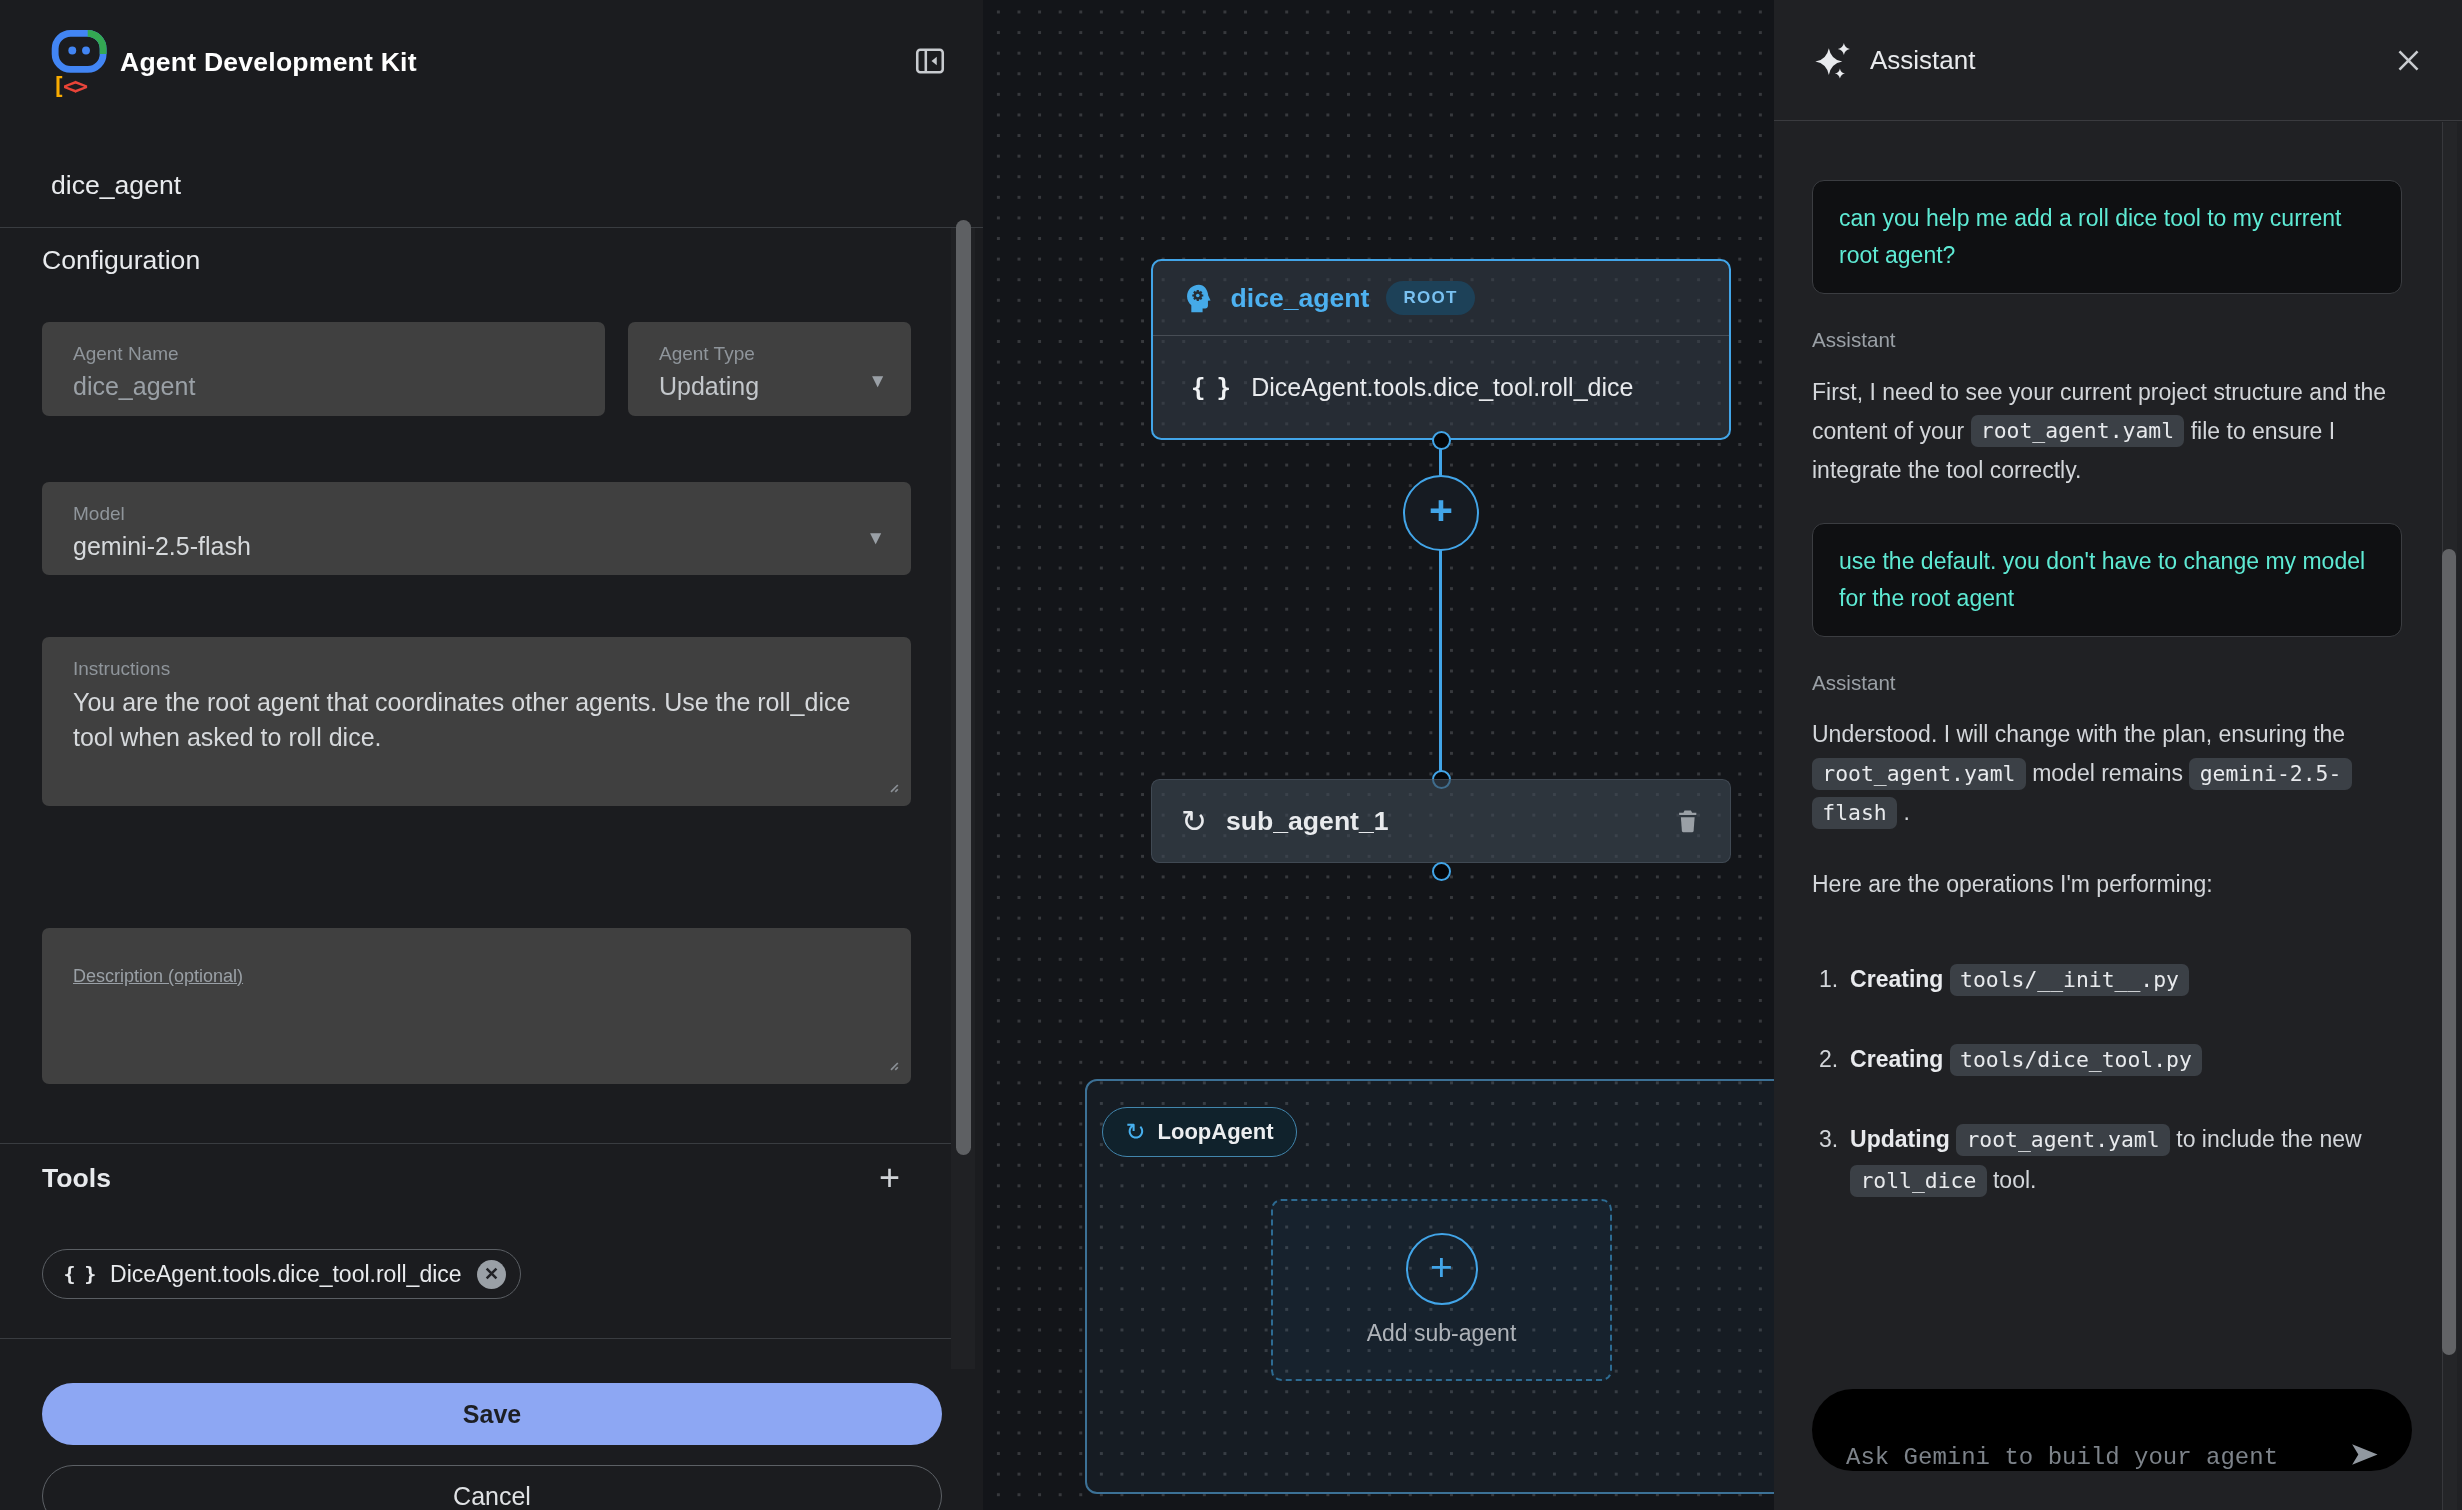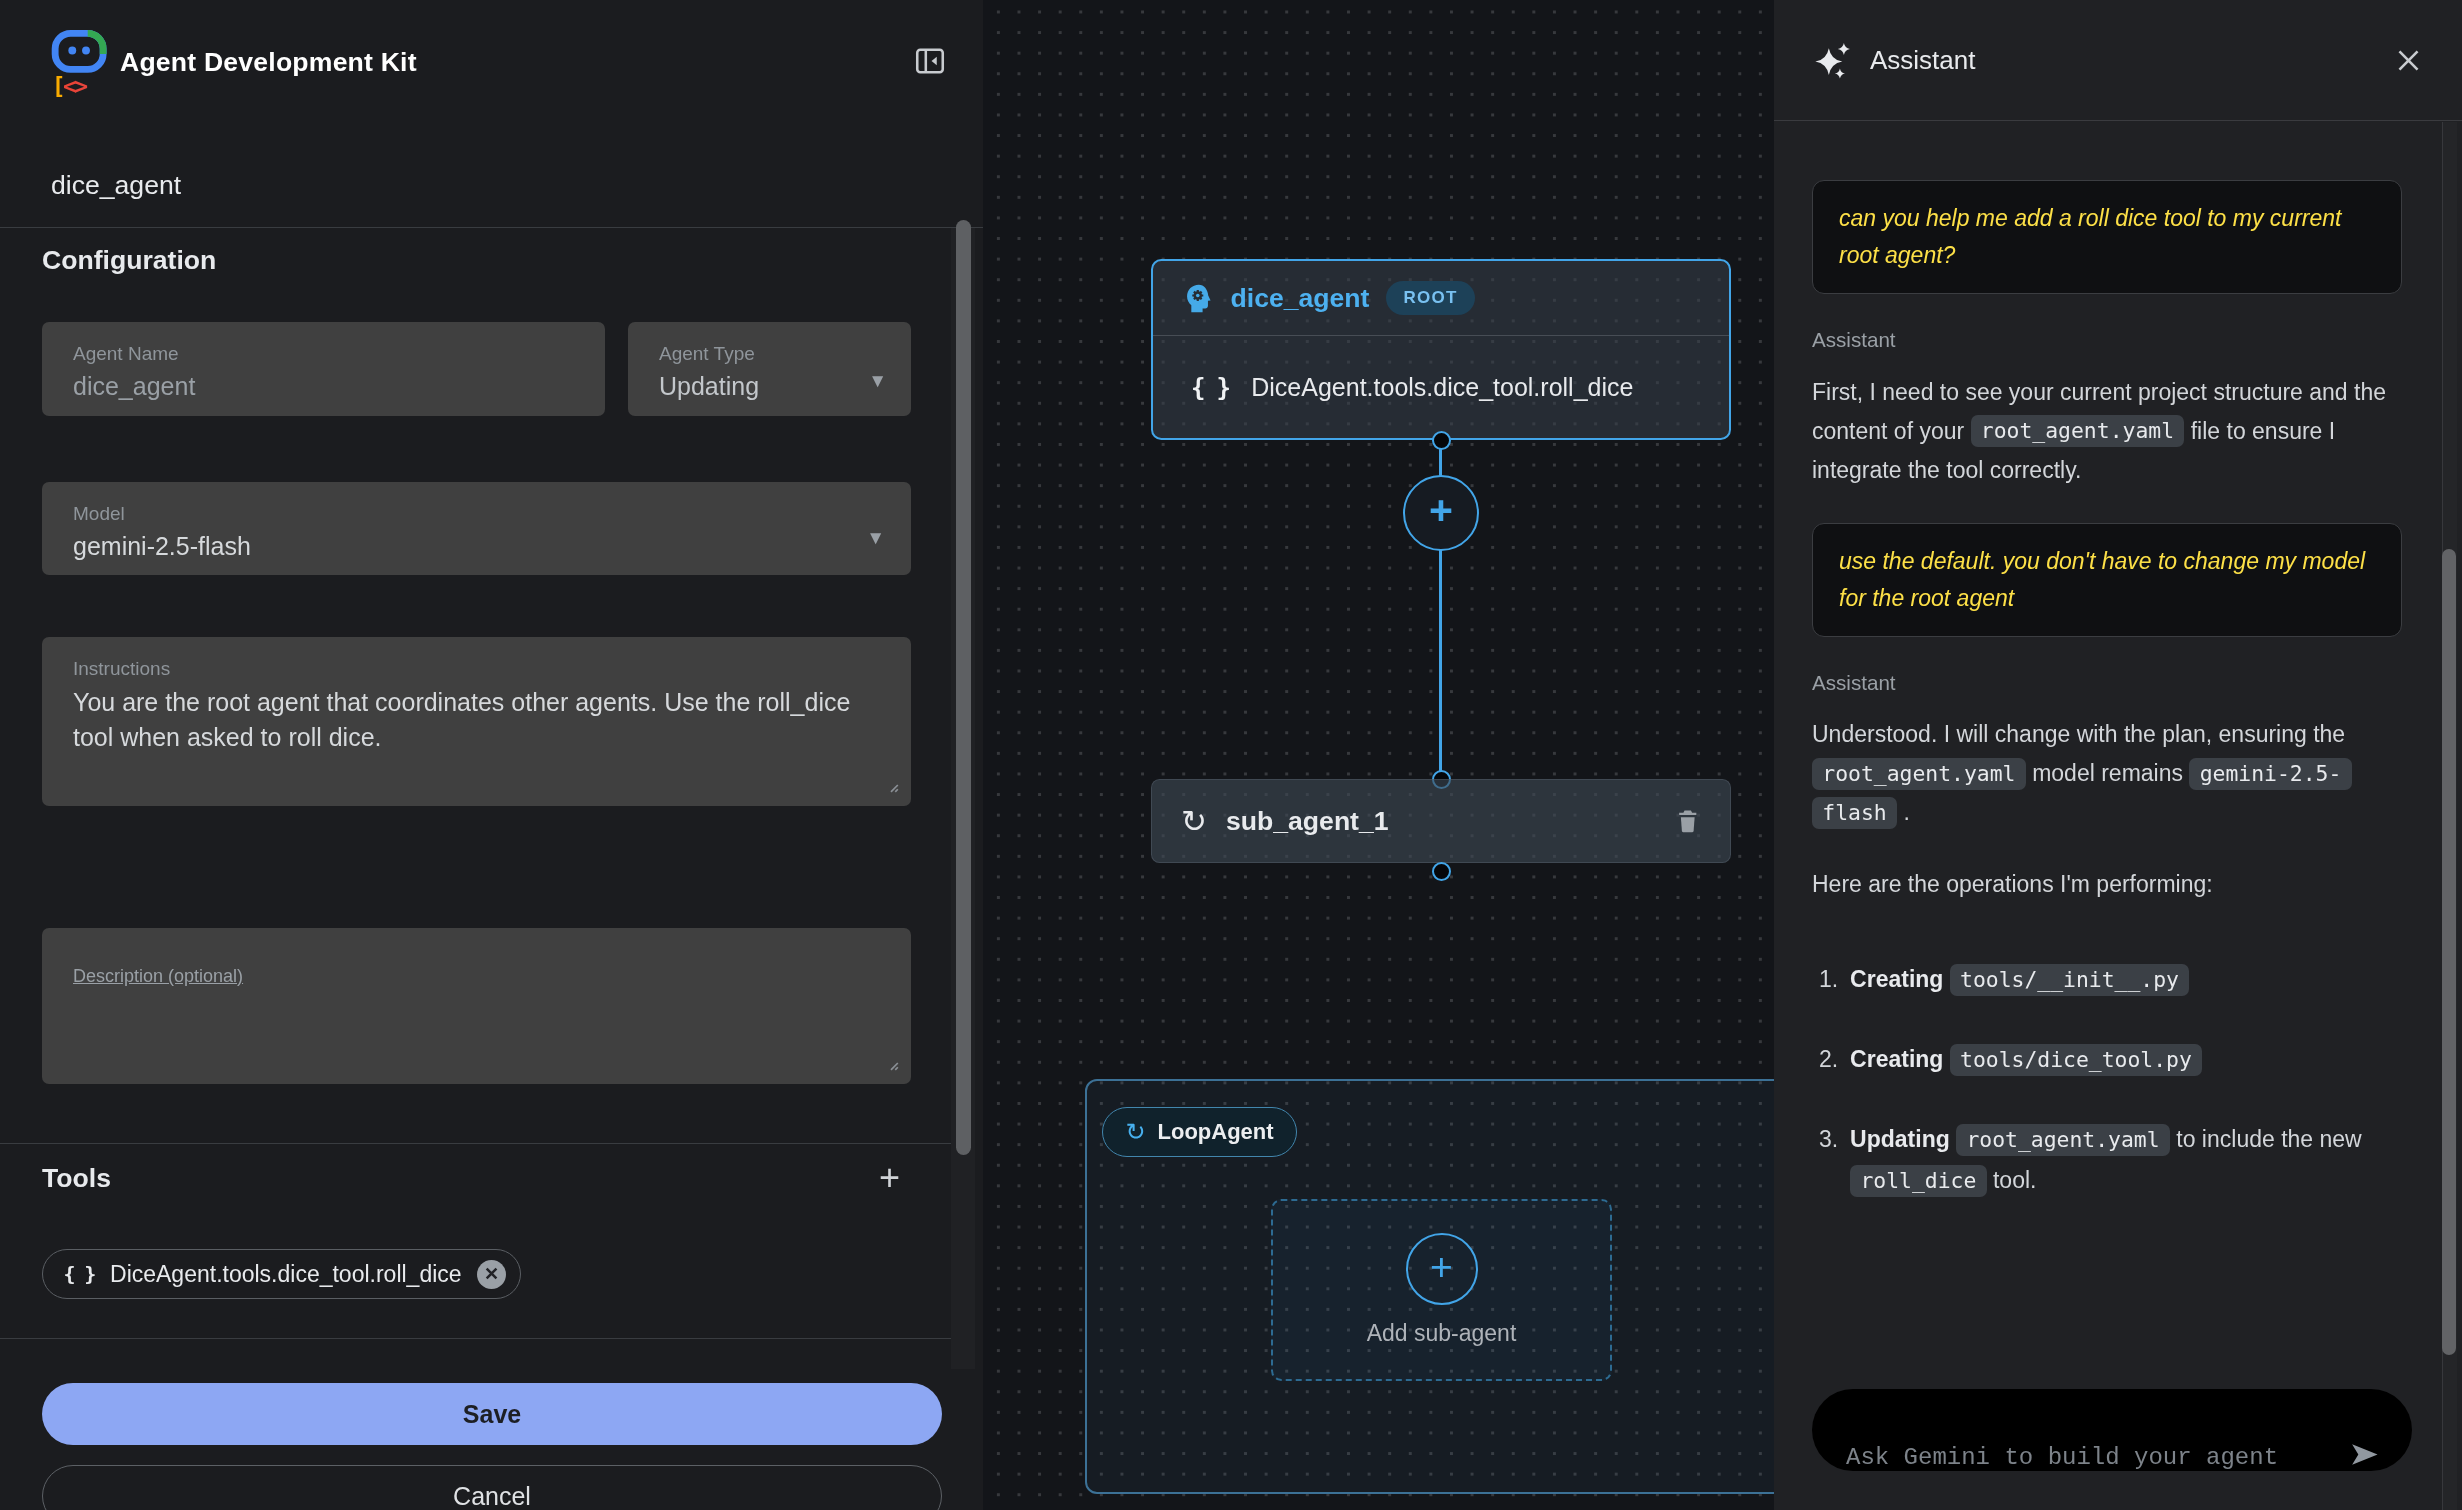--- a/index.html
+++ b/index.html
@@ -11,21 +11,21 @@
   }
   
   .panel-left { position:absolute; left:0; top:0; width:983px; height:1510px; background:#1b1c1f; }
   .app-logo { position:absolute; left:50px; top:27.5px; width:60px; height:72px; }
   .logo-brackets { position:absolute; left:1.7px; top:45px; font-family:"DejaVu Sans Mono", monospace; font-weight:bold; font-size:23px; letter-spacing:-2.6px; }
   .app-title { position:absolute; left:120px; top:47px; font-size:26.6px; font-weight:bold; color:#ffffff; letter-spacing:0.2px; }
   .collapse-btn { position:absolute; right:34px; top:41px; width:39px; height:39px; display:flex; align-items:center; justify-content:center; cursor:pointer; background:none; border:none; }
   .page-agent-title { position:absolute; left:51px; top:170px; font-size:26.6px; color:#e8eaed; }
   .lp-divider { position:absolute; left:0; width:983px; height:0.9px; background:#393c40; }
   .d1 { top:227px; } .d2 { top:1143px; width:951px; } .d3 { top:1338px; width:951px; }
-  .section-title { position:absolute; left:42px; top:245px; font-size:26.6px; font-weight:bold; color:#e8eaed; }
+  .section-title { position:absolute; left:42px; top:245px; font-size:26.6px; font-weight:normal; color:#e8eaed; }
   .field { position:absolute; background:#404040; border-radius:6.9px; }
   .f-label { position:absolute; left:31px; top:20.6px; font-size:19px; color:#8f959b; }
   .f-value { position:absolute; left:31px; top:50px; font-size:25px; color:#d6d9dc; }
   .f-value.dim { color:#9aa0a6; }
   .f-name  { left:42px;  top:322px; width:563px;  height:94px; }
   .f-type  { left:628px; top:322px; width:283px;  height:94px; }
   .f-model { left:42px;  top:482px; width:869px; height:93px; }
   .f-instr { left:42px;  top:637px; width:869px; height:169px; }
   .f-desc  { left:42px;  top:928px; width:869px; height:156px; }
   .caret { position:absolute; font-size:19px; color:#9aa0a6; }
@@ -74,21 +74,21 @@
   .add-sub-zone { position:absolute; left:184px; top:118px; width:341px; height:182px; border:2.6px dashed #2d6b92; border-radius:10.3px; background:rgba(66,165,232,.05); display:flex; flex-direction:column; align-items:center; justify-content:center; gap:15.4px; cursor:pointer; }
   .add-sub-plus { width:72px; height:72px; border-radius:50%; border:2.6px solid #42a5e8; display:flex; align-items:center; justify-content:center; }
   .add-sub-plus span { font-size:39px; font-weight:300; color:#42a5e8; margin-top:-3.4px; }
   .add-sub-label { font-size:23px; color:#aeb3b9; }
   
   .panel-right { position:absolute; left:1774px; top:0; width:688px; height:1510px; background:#202124; }
   .as-header { position:absolute; left:0; top:0; width:100%; height:121px; border-bottom:0.9px solid #3a3b3f; display:flex; align-items:center; padding-left:39px; gap:19px; }
   .as-title { font-size:26px; color:#e8eaed; }
   .close-btn { margin-left:auto; margin-right:38px; background:none; border:none; cursor:pointer; display:flex; }
   .chat-area { position:absolute; left:0; top:122px; right:0; bottom:0; padding:58px 60px 0 38px; overflow:hidden; }
-  .user-bubble { background:#0f1012; border:1.7px solid #3b3d41; border-radius:12px; padding:19px 26px; font-size:23px; line-height:37px; color:#fde047; margin-bottom:33px;font-style:italic; }
+  .user-bubble { background:#0f1012; border:1.7px solid #3b3d41; border-radius:12px; padding:19px 26px; font-size:23px; line-height:37px; color:#5eead4; margin-bottom:33px; }
   .msg-label { font-size:20.6px; color:#9aa0a6; margin:34px 0 20.6px 0; }
   .msg-para { font-size:23px; color:#d3d6da; line-height:39px; margin-bottom:33px; }
   .chip { font-family:"DejaVu Sans Mono", monospace; font-size:21.4px; background:#3b4046; color:#e8eaed; padding:3.4px 10.3px; border-radius:6.9px; box-decoration-break:clone; -webkit-box-decoration-break:clone; }
   .bold { font-weight:bold; color:#e8eaed; }
   .msg-list { margin-top:55px; }
   .list-row { display:flex; gap:12px; margin-bottom:39px; font-size:23px; color:#d3d6da; line-height:41px; }
   .list-row .num { padding-left:6.9px; }
   .list-body { flex:1; }
   .ask-input { position:absolute; left:38px; right:50px; bottom:39px; height:82px; border-radius:41px; background:#000000; display:flex; align-items:flex-end; padding:0 31px 0 34px;font-family:Liberation Mono, monospace; }
   .ask-ph { font-size:24px; color:#7d838a; }

